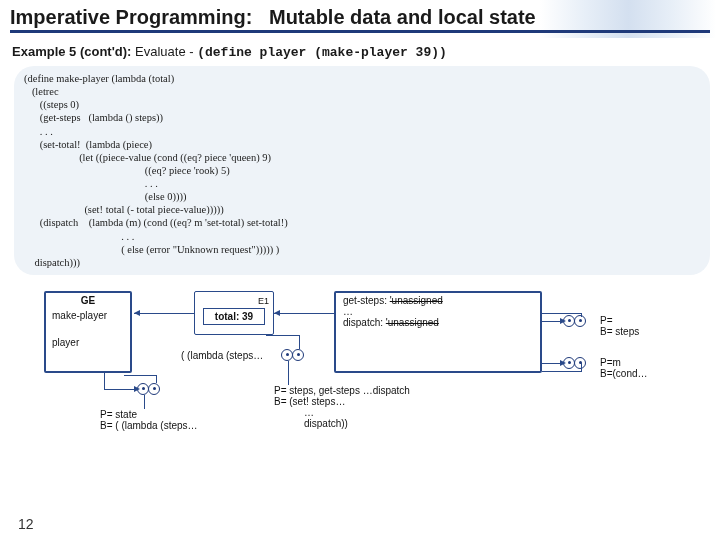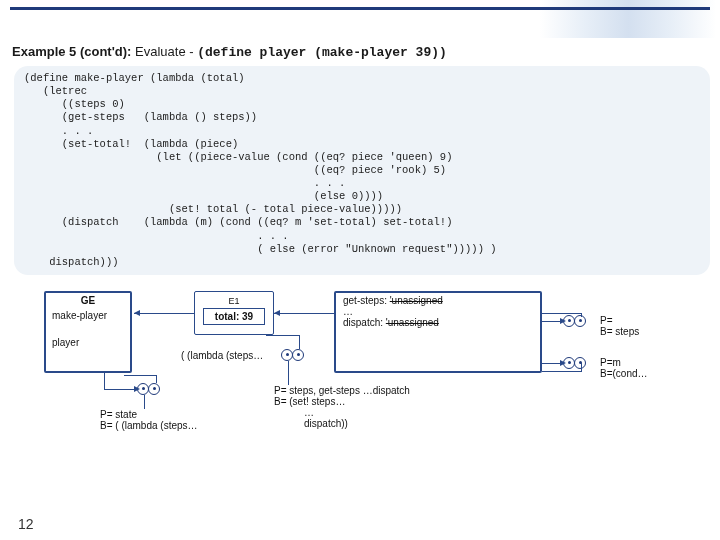--- a/index.html
+++ b/index.html
@@ -39,23 +39,23 @@
   .example-line {
     padding: 6px 12px 4px 12px;
     font-size: 13px;
     color: #1a1a1a;
   }
   .example-line b { font-weight: bold; }
   .mono { font-family: "Courier New", monospace; font-weight: bold; }
   .code-block {
     margin: 2px 10px 0 14px;
     background: #eef3f8;
-    border-radius: 14px;
+    border-radius: 20px;
     padding: 6px 10px 6px 10px;
-    font-family: Liberation Mono, monospace;
+    font-family: Liberation Serif, serif;
     font-size: 10.5px;
     line-height: 1.25;
     white-space: pre;
     color: #222;
     position: relative;
   }
   .loop-icon {
     position: absolute;
     right: 26px;
     top: 66px;
@@ -116,20 +116,24 @@
     border-top: 3px solid transparent;
     border-bottom: 3px solid transparent;
     border-left: 6px solid #2a4a8a;
   }
 </style>
 </head>
 <body>
 
 <div class="header">
   <div class="header-gradient"></div>
+  <div class="title">
+    <span>Imperative Programming:</span>&nbsp;&nbsp;
+    <span>Mutable data and local state</span>
+  </div>
   <div class="underline"></div>
 </div>
 
 <svg class="loop-icon" viewBox="0 0 100 100">
   <path d="M50 15 A35 35 0 1 1 16 40" fill="none" stroke="#2a4a8a" stroke-width="14" stroke-linecap="round"></path>
   <polygon points="10,25 30,40 6,50" fill="#2a4a8a"></polygon>
 </svg>
 
 <div class="example-line">
   <b>Example 5 (cont'd):</b>
@@ -157,21 +161,21 @@
 
   <div class="box thick" style="left:0; top:12px; width:88px; height:82px;">
     <div style="text-align:center; font-weight:bold;">GE</div>
     <div style="padding:4px 2px 0 2px;">
       <div>make-player</div>
       <div style="margin-top:16px;">player</div>
     </div>
   </div>
 
   <div class="box" style="left:150px; top:12px; width:80px; height:44px; text-align:center;">
-    <div style="font-size:9px; padding:2px 0;">E1</div>
+    <div style="font-size:9px; padding:2px 0;text-align:right;">E1</div>
     <div style="font-weight:bold; border:1px solid #2a4a8a; margin:0 4px; padding:2px;text-align:center;">total: 39</div>
   </div>
 
   <div class="line" style="left:90px; top:34px; width:60px; height:1px;"></div>
   <div class="arrowhead arrow-right" style="left:90px; top:31px; transform:scaleX(-1);"></div>
 
   <div class="label" style="left:137px; top:71px;">( (lambda (steps…</div>
 
   <span class="closure" style="left:238px; top:70px;">
     <span class="circle">

